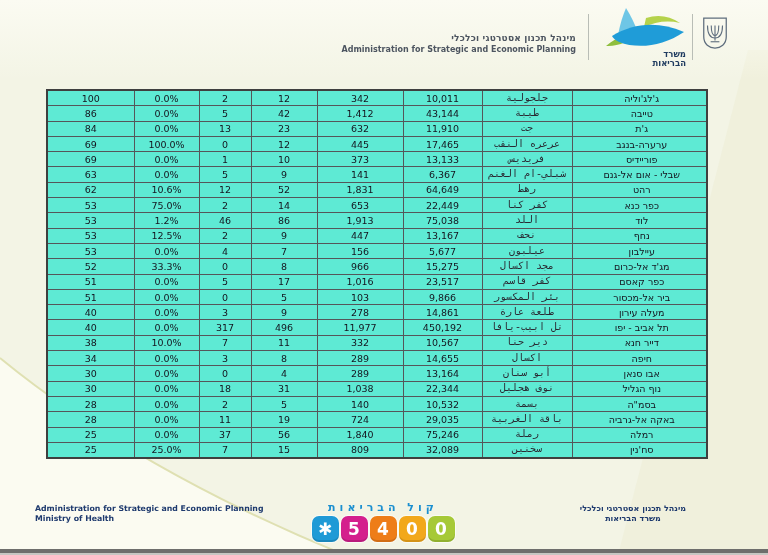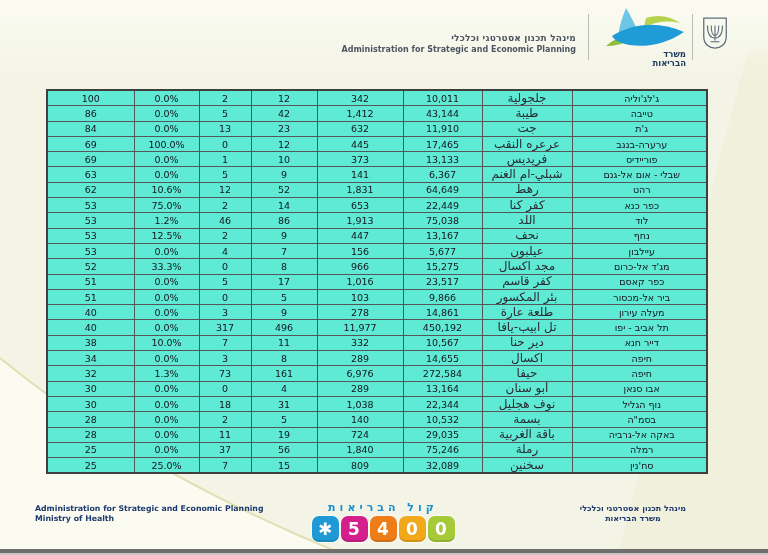--- a/index.html
+++ b/index.html
@@ -31,21 +31,21 @@
     border:2px solid #3f3f3f;
     margin-top:10px;
   }
   table.data td{
     border:1px solid #55565a;
     height:14.3px;line-height:13px;
     text-align:center;vertical-align:middle;
     font-size:9.5px;color:#14141e;
     padding:0 2px;white-space:nowrap;overflow:hidden;
   }
-  table.data td.c6{font-size:12px;color:#2a2a33;}
+  table.data td.c6{font-size:10px;color:#2a2a33;font-family:Liberation Mono, monospace;}
   table.data td.c7{font-size:9.5px;padding-left:7px;}
 
   
   .footer-left{position:absolute;left:35px;top:504px;color:#1e3a6e;font-weight:bold;font-size:7.8px;line-height:10px;}
   .footer-right{position:absolute;left:577px;top:504px;width:112px;text-align:center;color:#1e3a6e;font-weight:bold;font-size:8px;line-height:10px;direction:rtl;}
   .hotline{position:absolute;left:303px;top:501px;width:160px;text-align:center;}
   .hotline .hl-label{font-size:11px;font-weight:bold;letter-spacing:4px;direction:rtl;text-align:center;}
   .hotline .blocks{display:flex;justify-content:center;gap:2px;margin-top:2px;}
   .hotline .blk{
     width:27px;height:26px;border-radius:7px;
@@ -288,30 +288,20 @@
         <td class="c0">34</td>
         <td class="c1">0.0%</td>
         <td class="c2">3</td>
         <td class="c3">8</td>
         <td class="c4">289</td>
         <td class="c5">14,655</td>
         <td class="c6">اكسال</td>
         <td class="c7">חיפה</td>
       </tr>
       <tr>
-        <td class="c0">32</td>
-        <td class="c1">1.3%</td>
-        <td class="c2">73</td>
-        <td class="c3">161</td>
-        <td class="c4">6,976</td>
-        <td class="c5">272,584</td>
-        <td class="c6">حيفا</td>
-        <td class="c7">חיפה</td>
-      </tr>
-      <tr>
         <td class="c0">30</td>
         <td class="c1">0.0%</td>
         <td class="c2">0</td>
         <td class="c3">4</td>
         <td class="c4">289</td>
         <td class="c5">13,164</td>
         <td class="c6">أبو سنان</td>
         <td class="c7">אבו סנאן</td>
       </tr>
       <tr>

